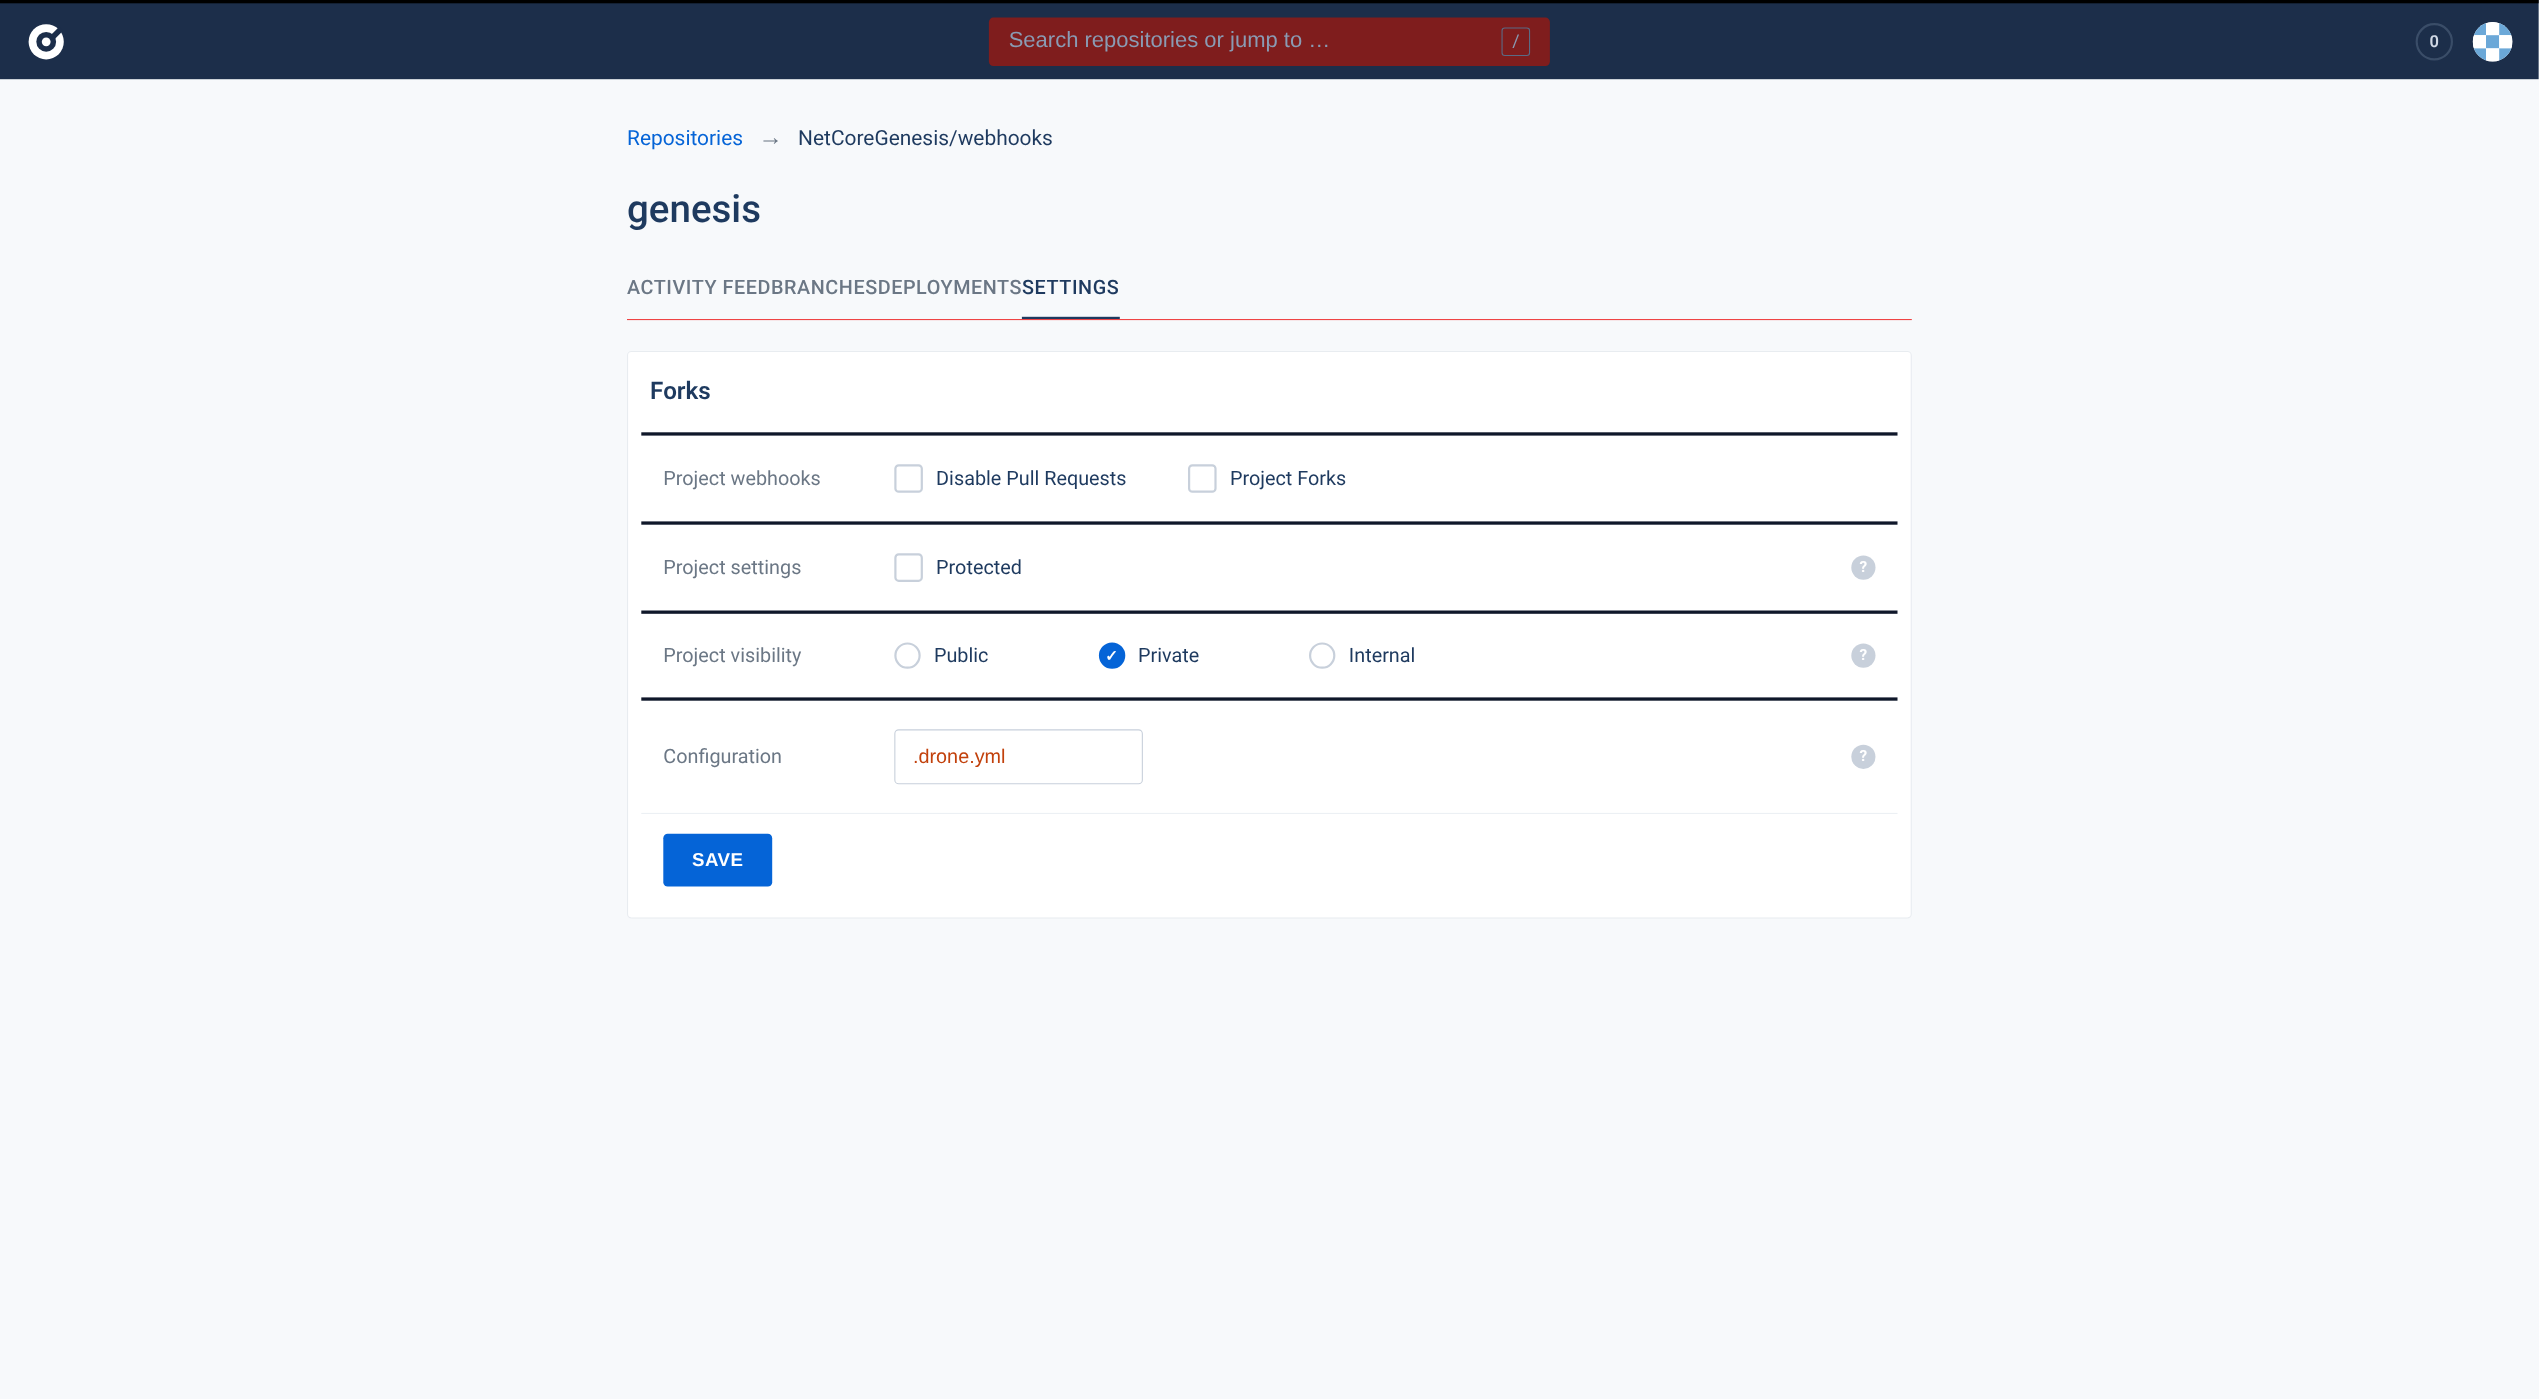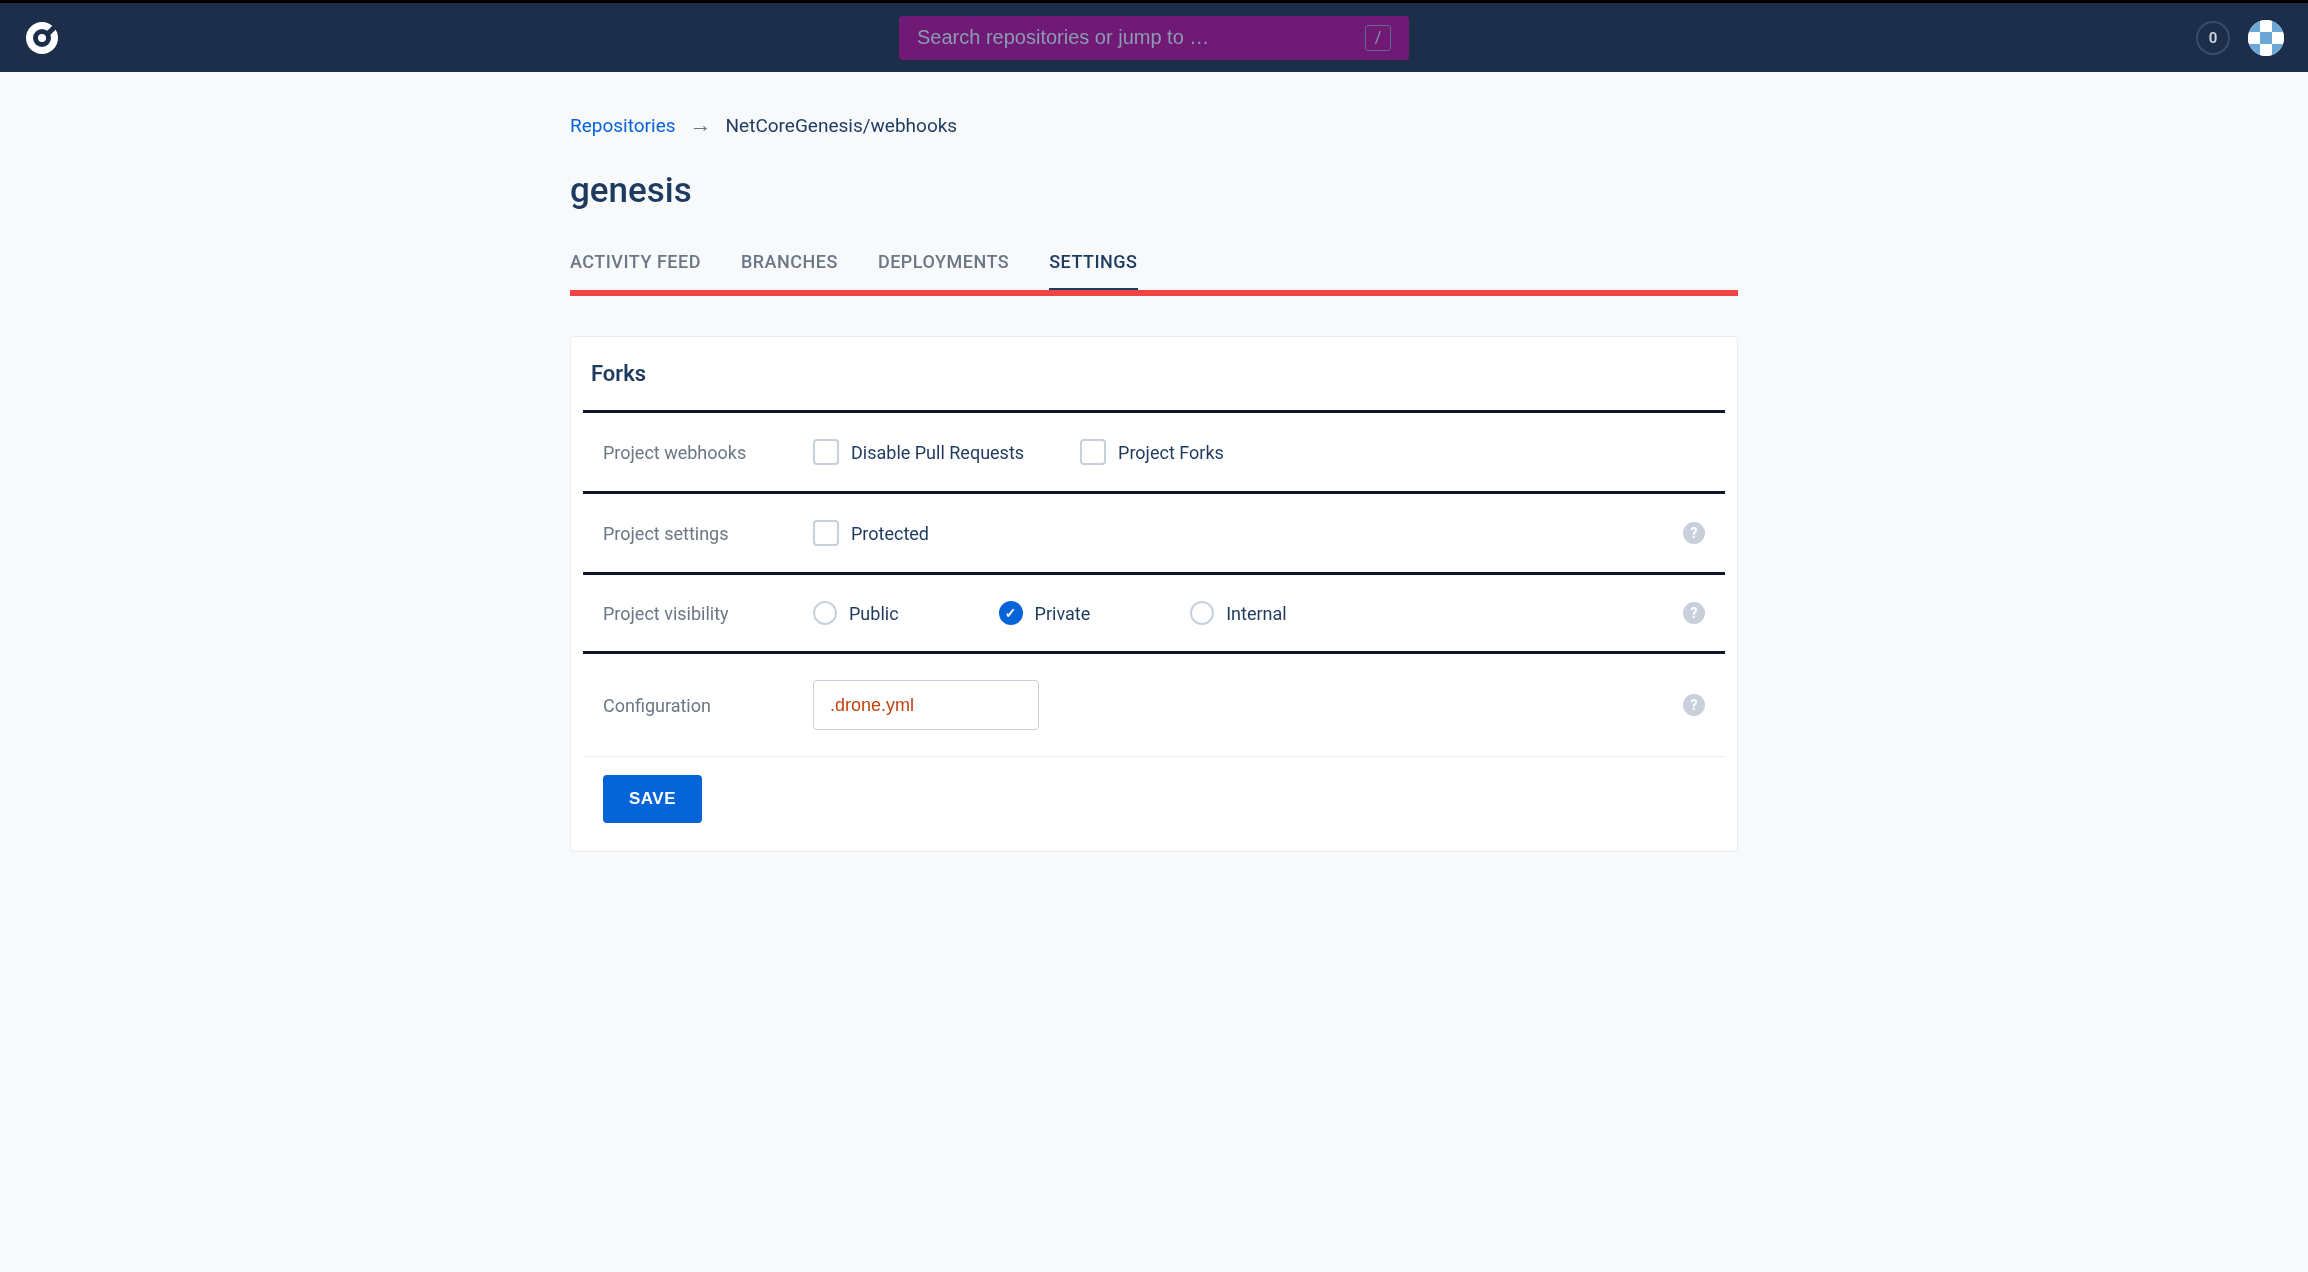--- a/index.html
+++ b/index.html
@@ -27,21 +27,21 @@
   display: flex;
   align-items: center;
   justify-content: center;
 }
 .search-container {
   position: absolute;
   left: 50%;
   transform: translateX(-50%);
   width: 510px;
   height: 44px;
-  background: #701a75;
+  background: #7f1d1d;
   border-radius: 4px;
   display: flex;
   align-items: center;
   padding: 0 18px;
 }
 .search-input {
   flex: 1;
   background: transparent;
   border: none;
   color: #8a9bb3;
@@ -120,23 +120,22 @@
   color: #1e3a5f;
 }
 .page-title {
   font-size: 35px;
   font-weight: 500;
   color: #1e3a5f;
   margin-bottom: 24px;
 }
 .tabs {
   display: flex;
-  gap: 40px;
-  border-bottom: 6px solid #ef4444;
-  margin-bottom: 40px;
+  border-bottom: 1px solid #ef4444;
+  margin-bottom: 28px;
 }
 .tab {
   padding: 16px 0;
   font-size: 18px;
   font-weight: 500;
   letter-spacing: 0.5px;
   color: #6b7785;
   cursor: pointer;
   border-bottom: 2px solid transparent;
 }

